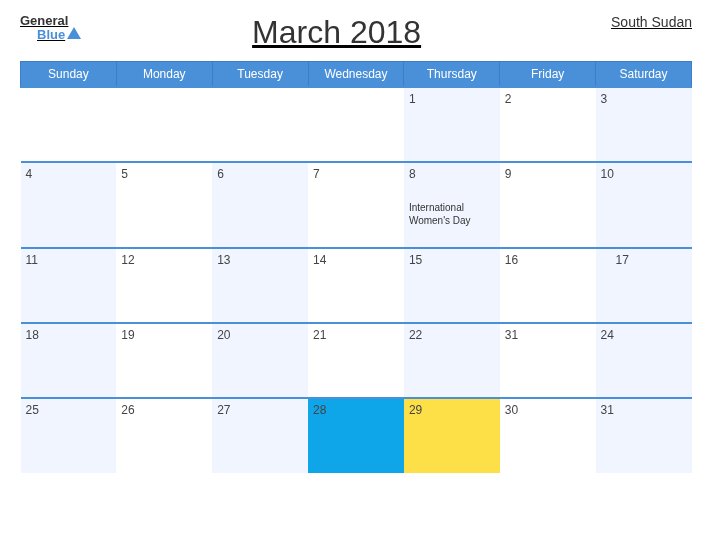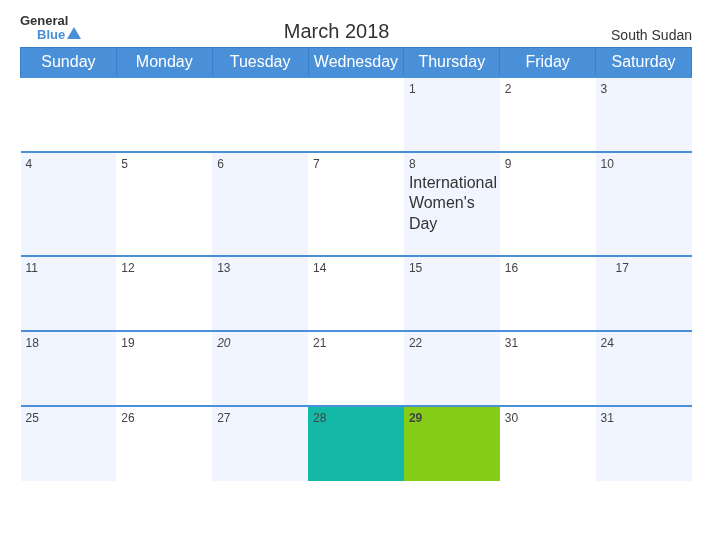--- a/index.html
+++ b/index.html
@@ -12,23 +12,25 @@
       flex-direction: column;
       align-items: center;
       justify-content: flex-start;
       padding: 10px 20px;
     }
 
     
     .header {
       width: 100%;
       display: flex;
-      align-items: flex-end;
+      align-items: flex-start;
       justify-content: space-between;
+      margin-bottom: 6px;
       padding: 4px 0;
+      text-decoration: underline;
     }
 
     .logo {
       display: flex;
       flex-direction: column;
       align-items: flex-start;
       line-height: 1.1;
     }
 
     .logo-general {
@@ -56,21 +58,21 @@
       top: -2px;
     }
 
     .logo-row {
       display: flex;
       align-items: center;
       padding-left: 17px;
     }
 
     .month-title {
-      font-size: 20px;
+      font-size: 32px;
       font-weight: normal;
       color: #333;
       text-align: center;
       flex: 1;
     }
 
     .country {
       font-size: 14px;
       color: #333;
       text-align: right;
@@ -80,21 +82,21 @@
     
     .calendar {
       width: 100%;
       border-collapse: collapse;
       table-layout: fixed;
     }
 
     .calendar thead tr th {
       background-color: #4a90d9;
       color: #fff;
-      font-size: 16px;
+      font-size: 12px;
       font-weight: normal;
       text-align: center;
       padding: 5px 2px;
       border: 1px solid #3a7ec9;
     }
 
     .calendar tbody tr td {
       border-top: 2px solid #4a90d9;
       border-left: none;
       border-right: none;
@@ -115,24 +117,24 @@
       background: #fff;
     }
 
     .day-number {
       font-size: 12px;
       color: #444;
       display: block;
     }
 
     .event-text {
-      font-size: 16px;
+      font-size: 10px;
       color: #333;
       display: block;
-      margin-top: 2px;
+      margin-top: 20px;
       line-height: 1.3;
     }
 
     .empty-cell {
       background: #fff !important;
     }
   </style>
 </head>
 <body>
 
@@ -223,21 +225,21 @@
           <span class="day-number">17</span>
         </td>
       </tr>
       <tr>
         <td style="background: rgb(240, 245, 255);">
           <span class="day-number">18</span>
         </td>
         <td style="background: rgb(255, 255, 255);">
           <span class="day-number">19</span>
         </td>
-        <td style="background: rgb(240, 245, 255); font-style: italic;">
+        <td style="background: rgb(240, 245, 255);">
           <span class="day-number">20</span>
         </td>
         <td style="background: rgb(255, 255, 255);">
           <span class="day-number">21</span>
         </td>
         <td style="background: rgb(240, 245, 255);">
           <span class="day-number">22</span>
         </td>
         <td style="background: rgb(255, 255, 255);">
           <span class="day-number">31</span>
@@ -249,24 +251,24 @@
       <tr>
         <td style="background: rgb(240, 245, 255);">
           <span class="day-number">25</span>
         </td>
         <td style="background: rgb(255, 255, 255);">
           <span class="day-number">26</span>
         </td>
         <td style="background: rgb(240, 245, 255);">
           <span class="day-number">27</span>
         </td>
-        <td style="background: #14b8a6;">
+        <td style="background: #0ea5e9;">
           <span class="day-number">28</span>
         </td>
-        <td style="background: #84cc16; font-weight: bold;">
+        <td style="background: #fde047;">
           <span class="day-number">29</span>
         </td>
         <td style="background: rgb(255, 255, 255);">
           <span class="day-number">30</span>
         </td>
         <td style="background: rgb(240, 245, 255);">
           <span class="day-number">31</span>
         </td>
       </tr>
     </tbody>

